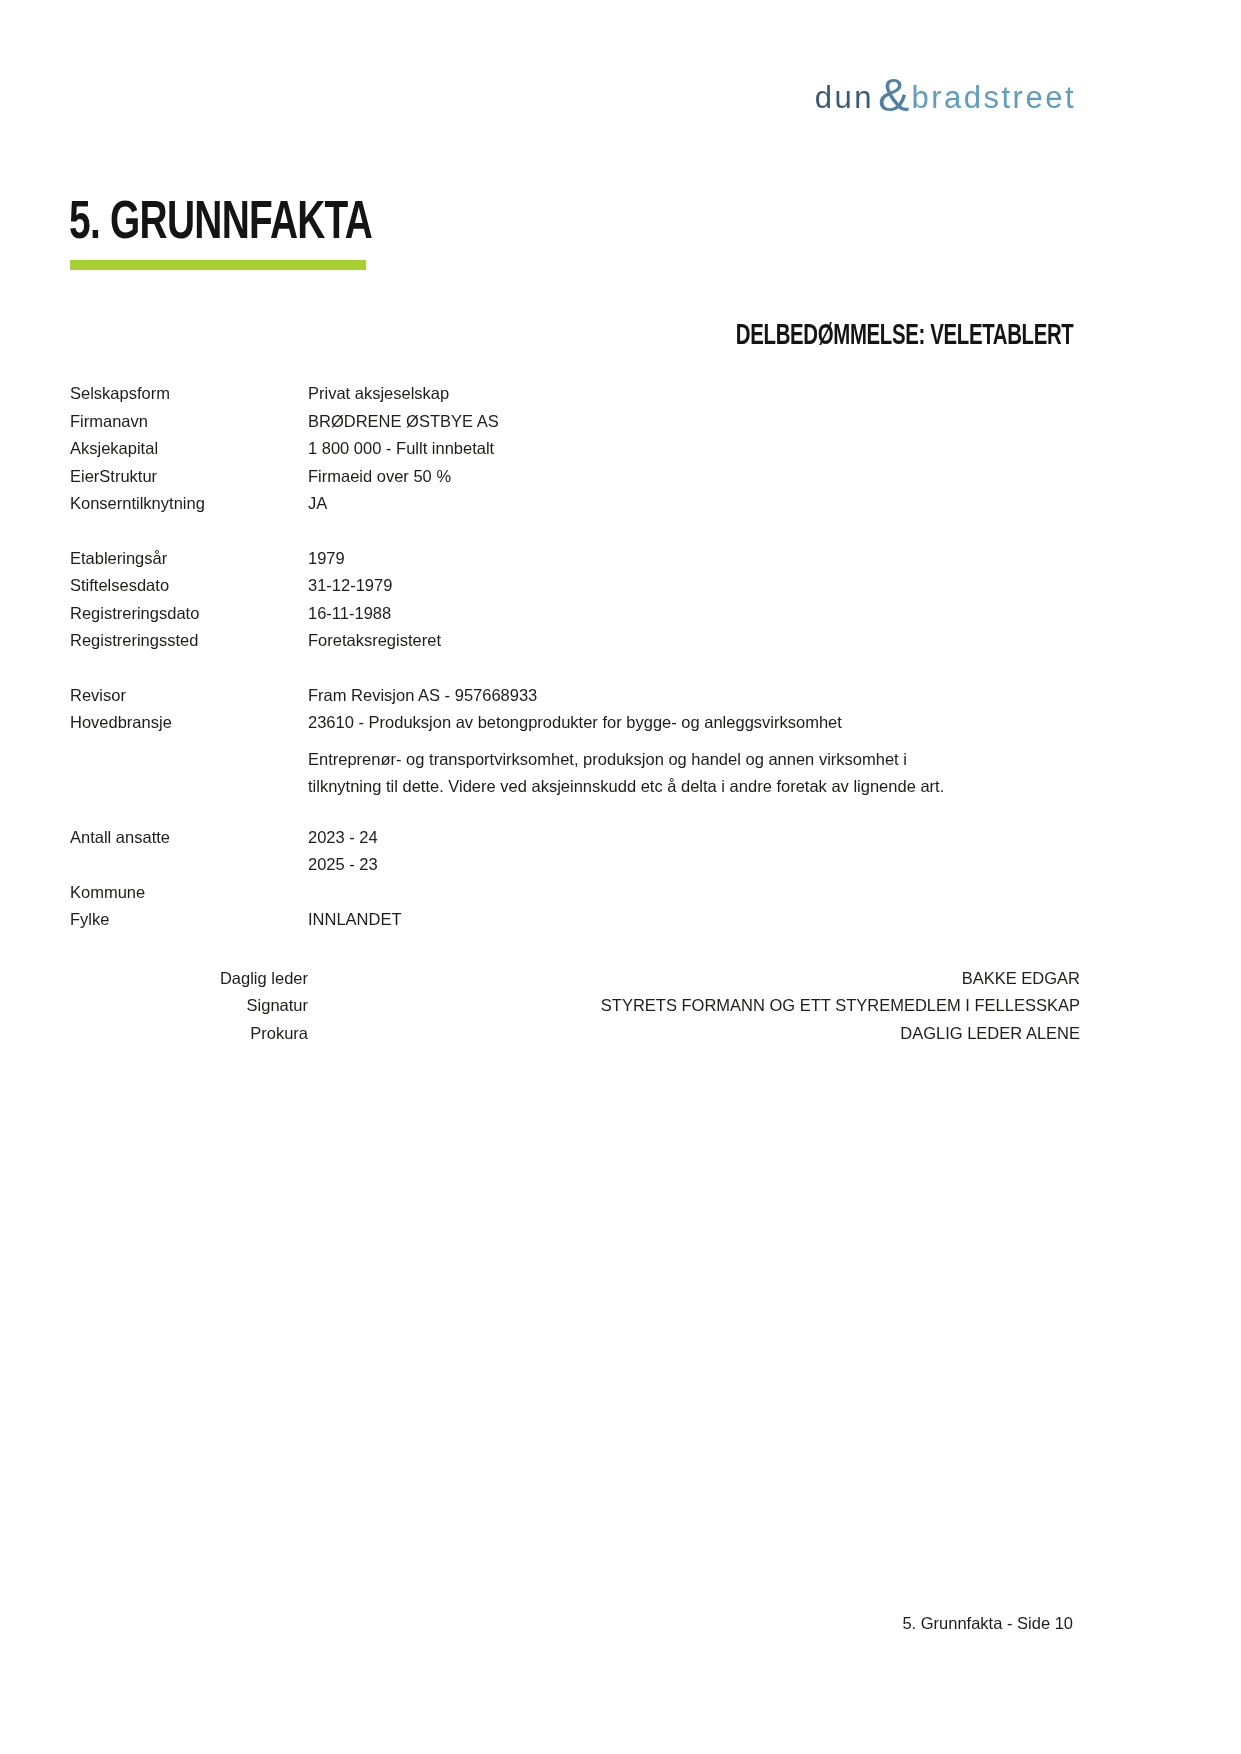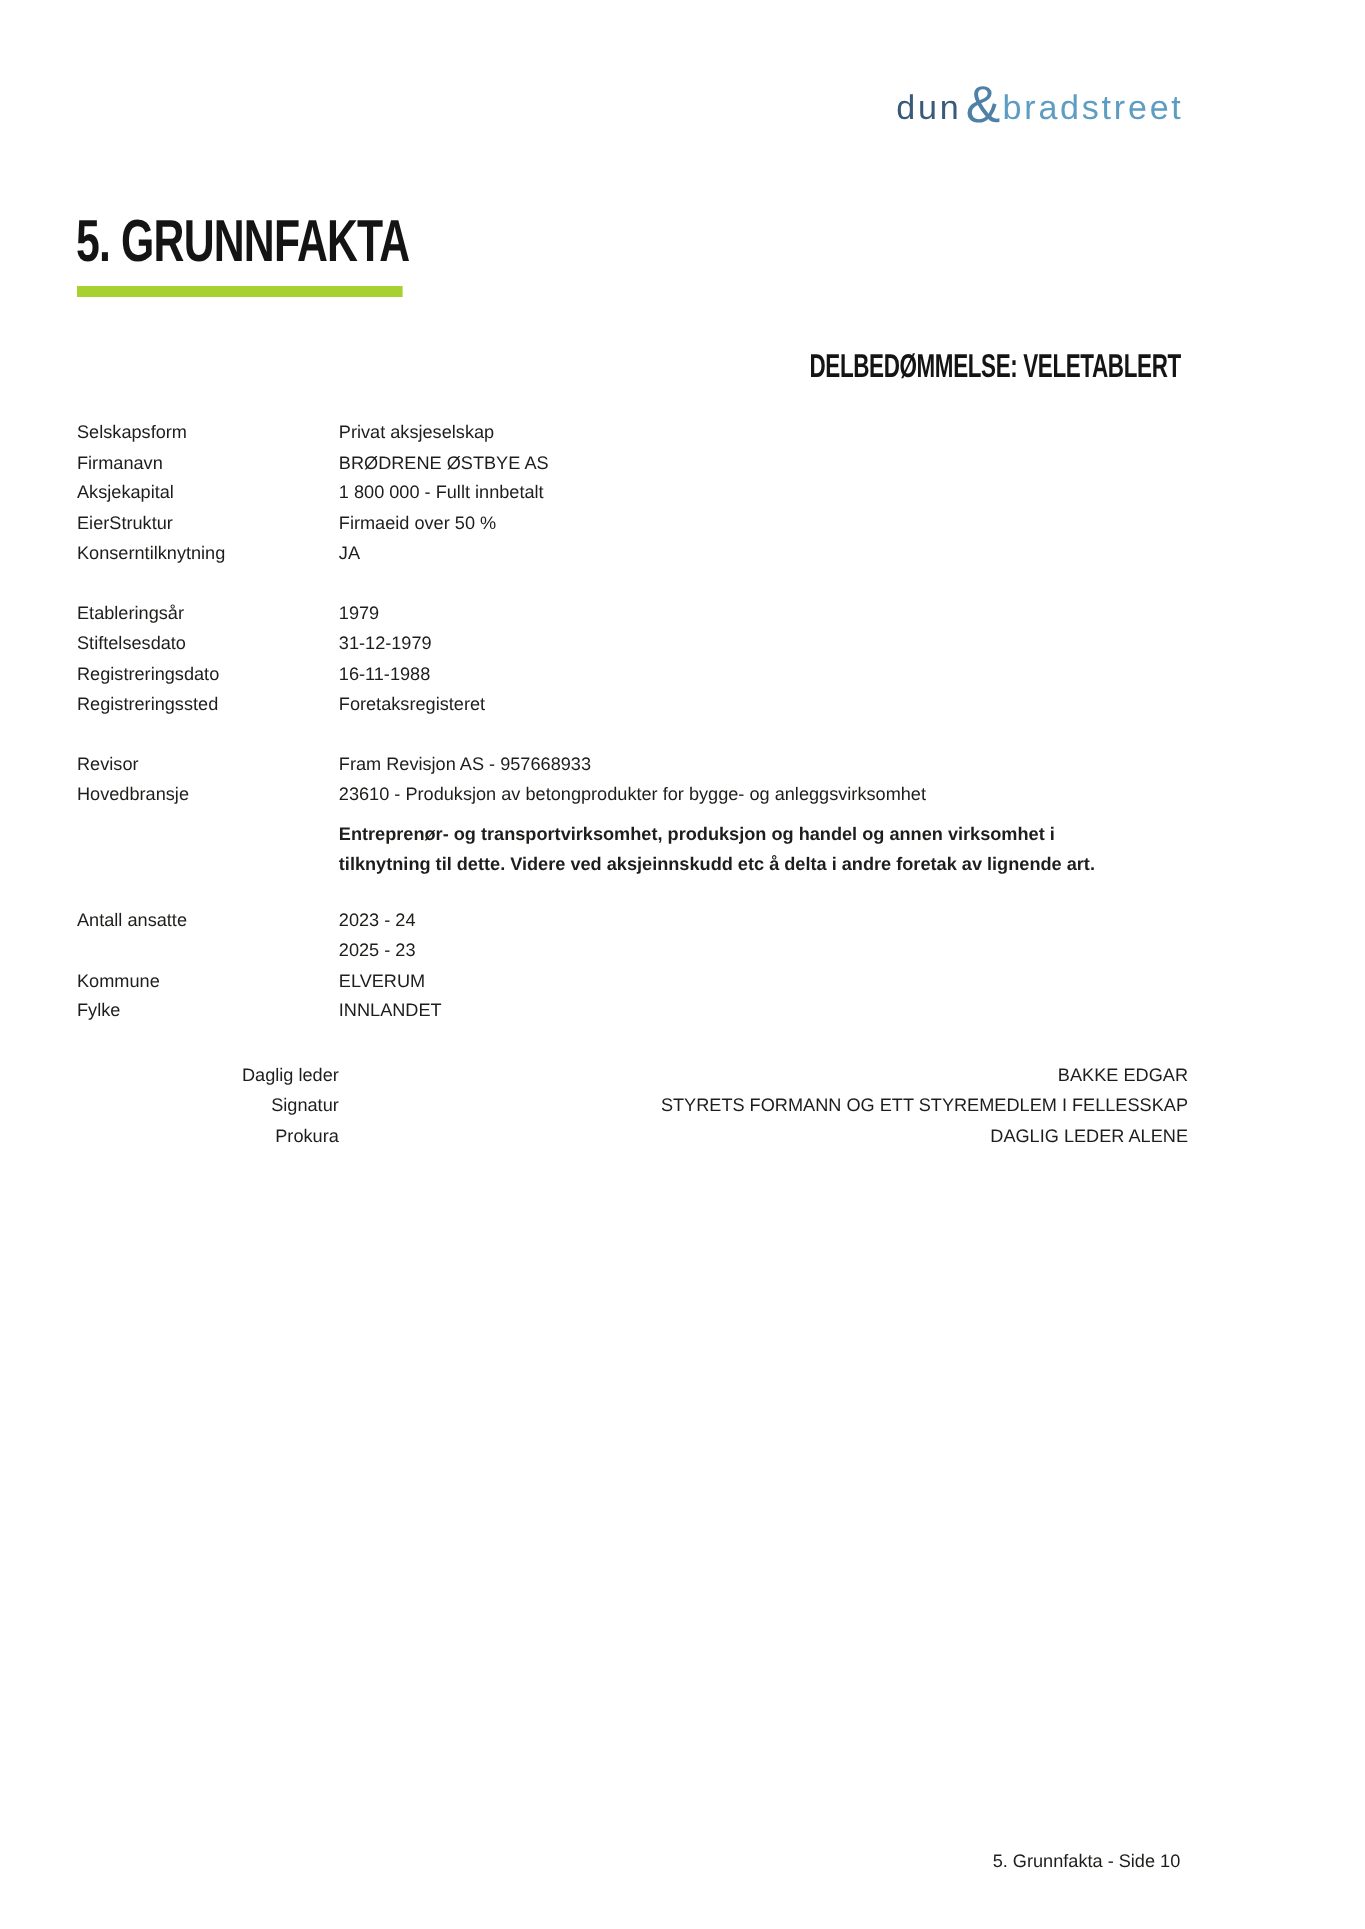--- a/index.html
+++ b/index.html
@@ -54,25 +54,25 @@
   }
   .block + .block{margin-top:27px;}
   .block.tight-top{margin-top:23px;}
   .block.loose-top{margin-top:31px;text-align:right;}
   .frow{display:flex;}
   .frow .flabel{width:238px;flex:none;}
   .frow .fvalue{flex:1;white-space:nowrap;}
   .desc{
     margin-left:238px;margin-top:9px;
   }
-  .desc .dline{white-space:nowrap;font-weight:bold;}
+  .desc .dline{white-space:nowrap;}
 
   
   .footer{
-    position:absolute;right:168px;top:1683px;
+    position:absolute;right:168px;top:1614px;
     font-size:16.5px;color:#1d1d1b;
   }
 </style>
 </head>
 <body>
 
 <div class="page">
 
   <div class="logo">
     <span style="color: rgb(59, 90, 120);">dun</span>
@@ -151,21 +151,20 @@
       </div>
       <div class="frow">
         <div class="flabel"></div>
       </div>
       <div class="frow">
         <div class="flabel"></div>
         <div class="fvalue">2025 - 23</div>
       </div>
       <div class="frow">
         <div class="flabel">Kommune</div>
-        <div class="fvalue">ELVERUM</div>
       </div>
       <div class="frow">
         <div class="flabel">Fylke</div>
         <div class="fvalue">INNLANDET</div>
       </div>
     </div>
 
     <div class="block loose-top">
       <div class="frow">
         <div class="flabel">Daglig leder</div>

